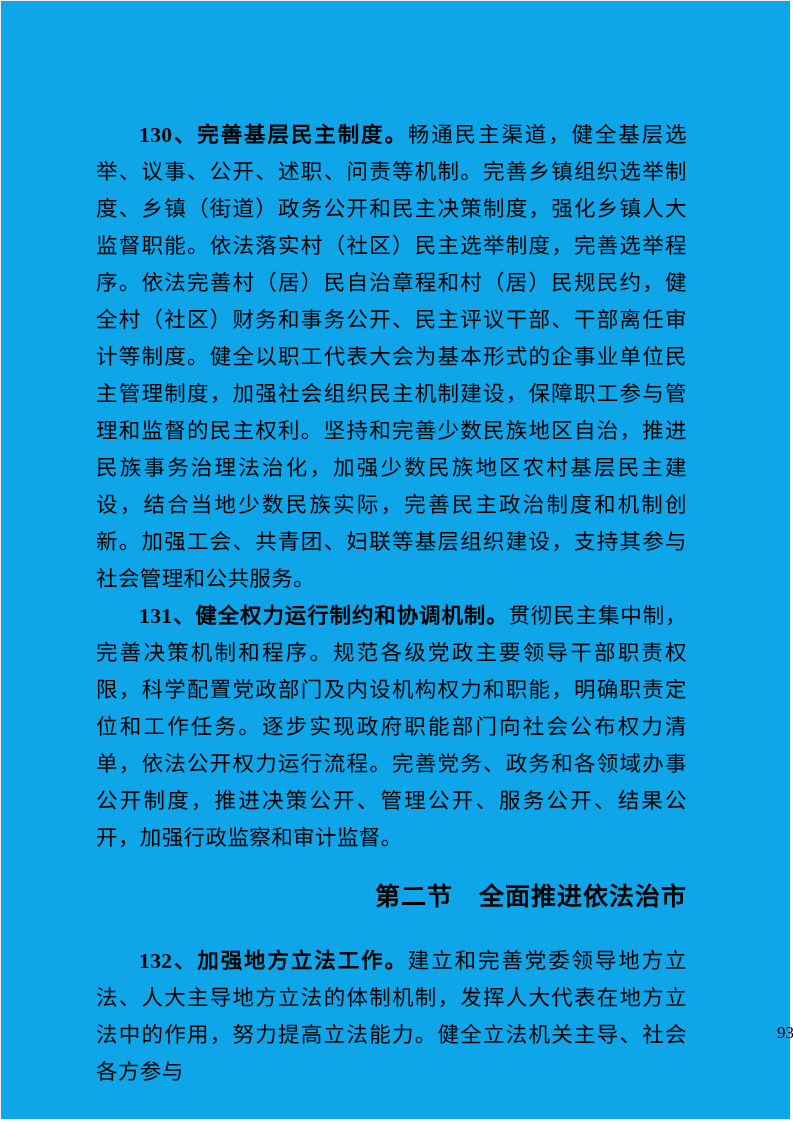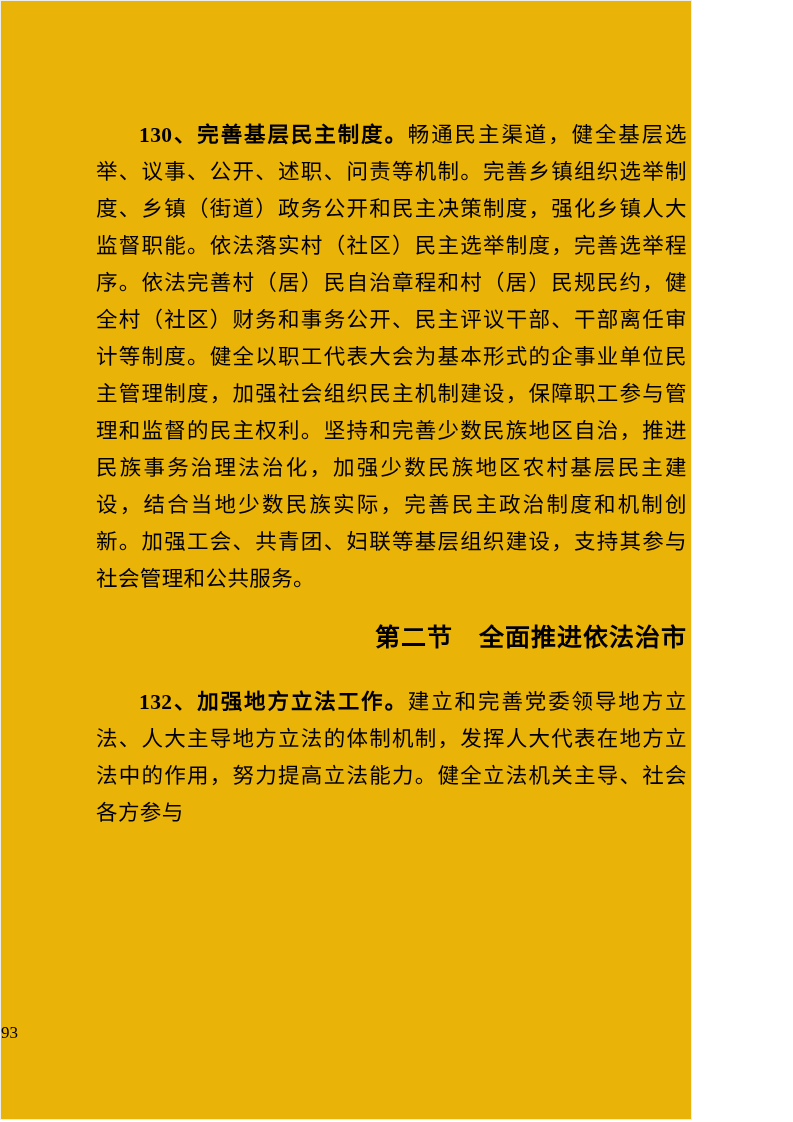--- a/index.html
+++ b/index.html
@@ -13,23 +13,23 @@
     height: 1122px;
     position: relative;
     font-family: "Liberation Serif", "DejaVu Serif", serif;
     color: #000000;
     overflow: hidden;
   }
   .page {
     position: absolute;
     left: 0;
     top: 0;
-    width: 692px;
+    width: 791px;
     height: 1120px;
-    background: #eab308;
+    background: #0ea5e9;
     border: 1px solid #ededed;
     box-sizing: border-box;
   }
   .content {
     position: absolute;
     left: 95px;
     top: 116px;
     width: 591px;
   }
   p.body-para {
@@ -52,33 +52,34 @@
     font-weight: 700;
     text-align: right;
     text-indent: 0;
     letter-spacing: 1px;
   }
   .page-number {
     position: absolute;
     left: 0;
     top: 1022px;
     width: 793px;
-    text-align: left;
+    text-align: right;
     font-size: 17px;
     line-height: 20px;
   }
 </style>
 </head>
 <body>
 
 <div class="page">
   <div class="content">
 
     <p class="body-para"><span class="lead">130、完善基层民主制度。</span><span>畅通民主渠道，健全基层选举、议事、公开、述职、问责等机制。完善乡镇组织选举制度、乡镇（街道）政务公开和民主决策制度，强化乡镇人大监督职能。依法落实村（社区）民主选举制度，完善选举程序。依法完善村（居）民自治章程和村（居）民规民约，健全村（社区）财务和事务公开、民主评议干部、干部离任审计等制度。健全以职工代表大会为基本形式的企事业单位民主管理制度，加强社会组织民主机制建设，保障职工参与管理和监督的民主权利。坚持和完善少数民族地区自治，推进民族事务治理法治化，加强少数民族地区农村基层民主建设，结合当地少数民族实际，完善民主政治制度和机制创新。加强工会、共青团、妇联等基层组织建设，支持其参与社会管理和公共服务。</span></p>
 
+    <p class="body-para"><span class="lead">131、健全权力运行制约和协调机制。</span><span>贯彻民主集中制，完善决策机制和程序。规范各级党政主要领导干部职责权限，科学配置党政部门及内设机构权力和职能，明确职责定位和工作任务。逐步实现政府职能部门向社会公布权力清单，依法公开权力运行流程。完善党务、政务和各领域办事公开制度，推进决策公开、管理公开、服务公开、结果公开，加强行政监察和审计监督。</span></p>
 
     <h2 class="section-heading">第二节　全面推进依法治市</h2>
 
     <p class="body-para"><span class="lead">132、加强地方立法工作。</span><span>建立和完善党委领导地方立法、人大主导地方立法的体制机制，发挥人大代表在地方立法中的作用，努力提高立法能力。健全立法机关主导、社会各方参与</span></p>
 
   </div>
 
   <div class="page-number">93</div>
 </div>
 

